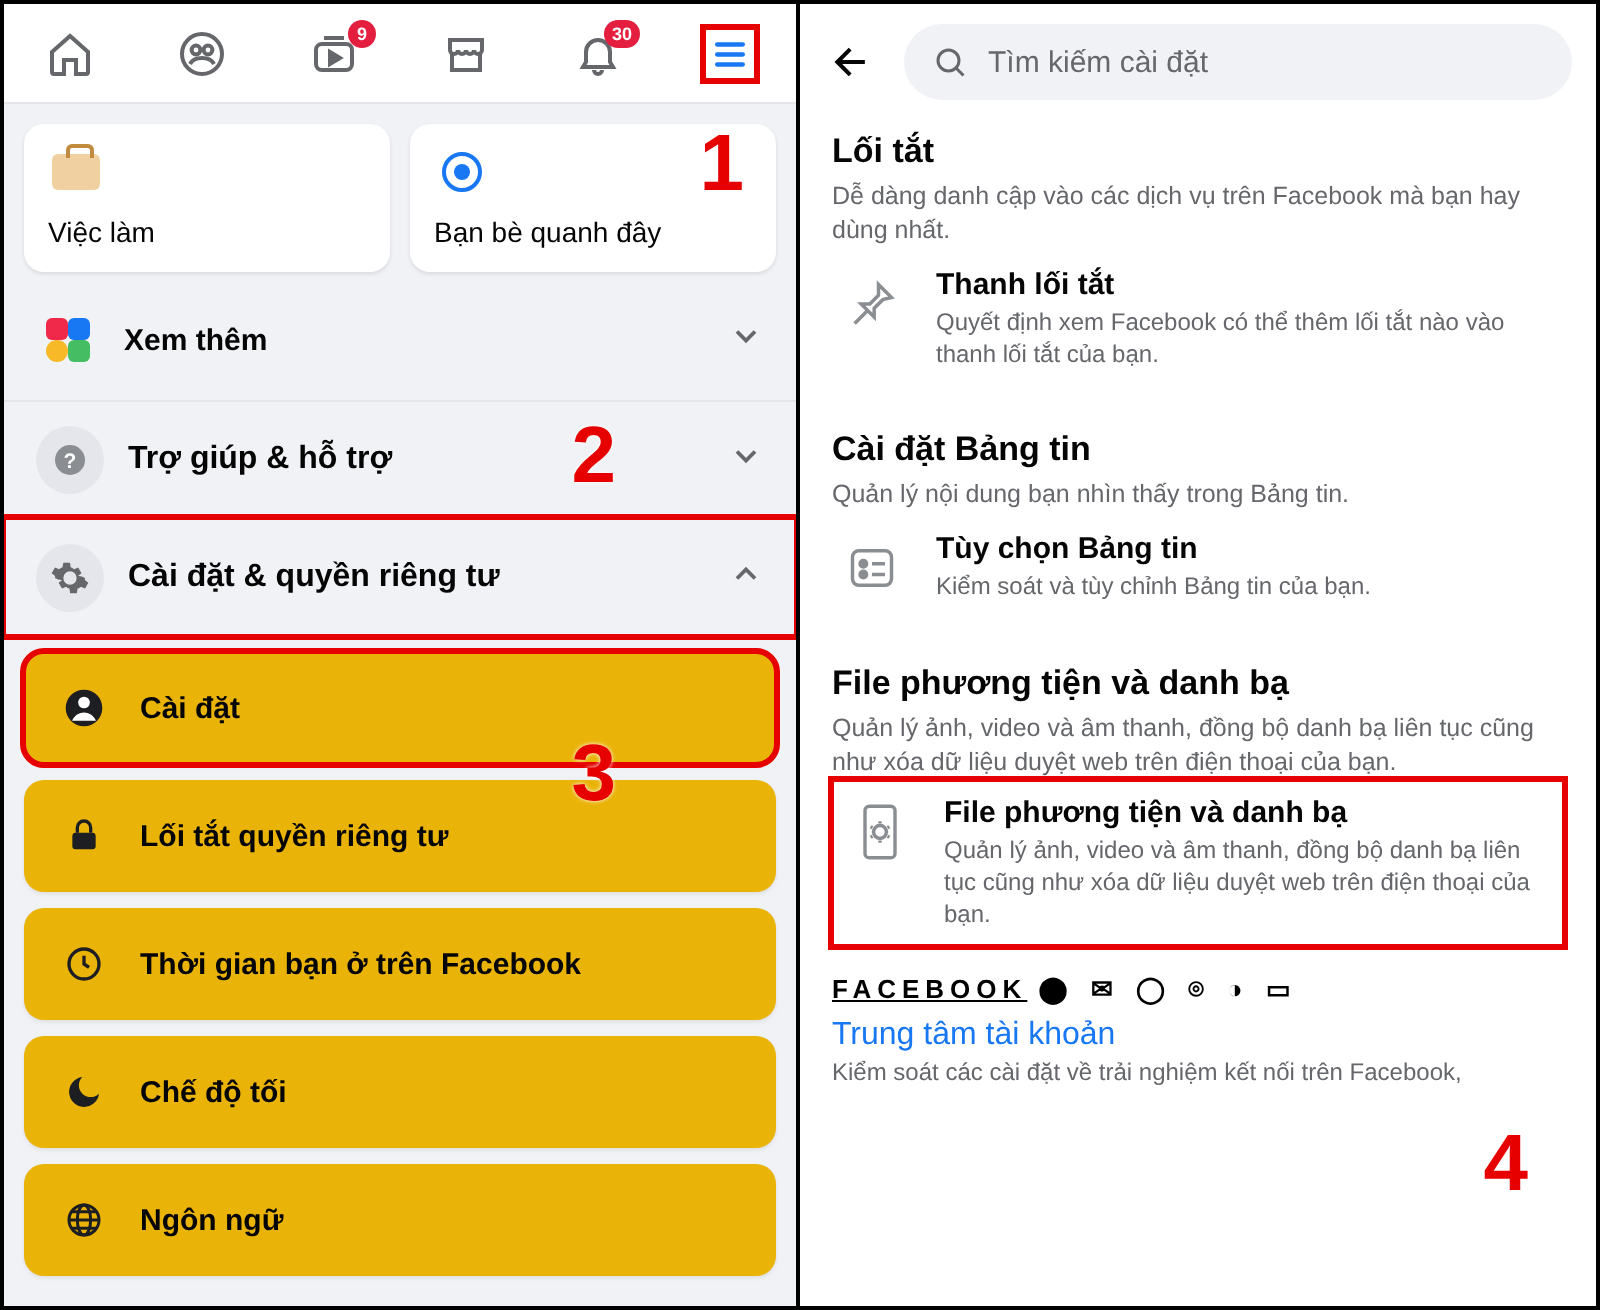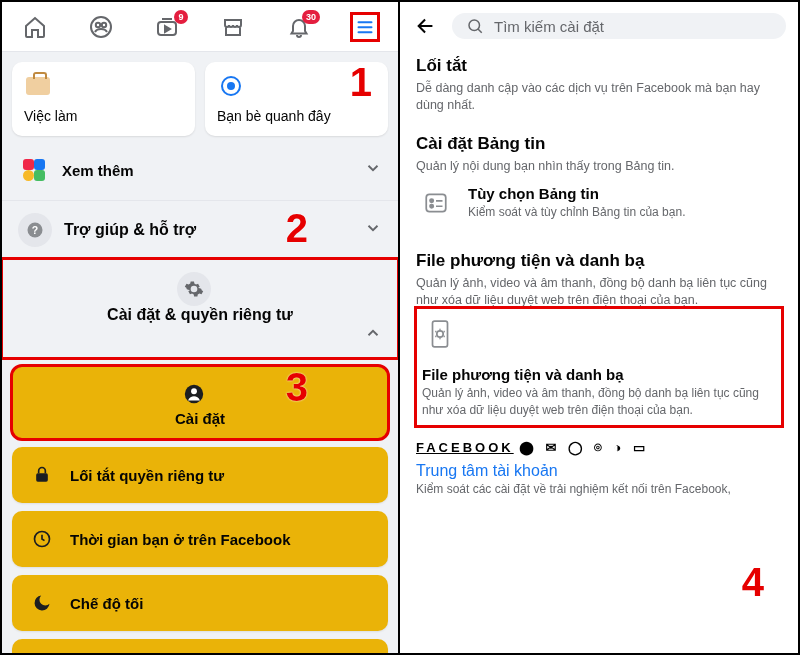--- a/index.html
+++ b/index.html
@@ -80,38 +80,38 @@
   .row-item .chev { color: #65676b; }
   .group-header {
     display:flex;align-items:center;
     padding: 12px 16px;
     font-size: 16px; font-weight: 600; color:#050505;
     background: #f0f2f5;
   }
   .group-header .ic { width:34px;height:34px;border-radius:50%;background:#e4e6eb;display:flex;align-items:center;justify-content:center;margin-right:12px;}
   .group-header .chev { margin-left:auto; color:#65676b;}
 
-  .hl-red { outline: 3px solid #e60000; outline-offset: -1px; flex-direction: column; }
+  .hl-red { outline: 3px solid #e60000; outline-offset: -1px; }
   .num {
     position: absolute;
     color: #e60000;
     font-size: 40px;
     font-weight: 800;
     font-family: Arial, sans-serif;
     z-index: 50;
     text-shadow: 0 0 2px #fff;
   }
 
   
   .search-row {
     display:flex; align-items:center; padding: 10px 12px; gap: 12px;
   }
   .back-btn { width:28px;height:28px;display:flex;align-items:center;justify-content:center;color:#050505;}
   .search-pill {
-    flex:1; background:#f0f2f5; border-radius:20px; height:26px;
+    flex:1; background:#f0f2f5; border-radius:20px; height:38px;
     display:flex;align-items:center;padding:0 14px;gap:10px;color:#65676b;font-size:15px;
   }
   .sec { padding: 6px 16px 14px 16px; }
   .sec-title { font-size: 17px; font-weight: 700; color:#050505; margin-bottom:4px;}
   .sec-sub { font-size: 12.5px; color:#65676b; line-height:1.35; }
   .sec-item {
     display:flex; gap:14px; padding: 10px 2px; align-items:flex-start;
   }
   .sec-item .sic {
     width:36px;height:36px;flex:0 0 36px;
@@ -308,20 +308,31 @@
           <circle cx="11" cy="11" r="7"></circle>
           <path d="M21 21l-5-5"></path>
         </svg>
       <span>Tìm kiếm cài đặt</span>
     </div>
   </div>
 
   <div class="sec">
     <div class="sec-title">Lối tắt</div>
     <div class="sec-sub">Dễ dàng danh cập vào các dịch vụ trên Facebook mà bạn hay dùng nhất.</div>
+    <div class="sec-item">
+      <div class="sic">
+        <svg width="26" height="26" viewBox="0 0 24 24" fill="none" stroke="#8a8d91" stroke-width="1.6">
+            <path d="M15 3l6 6-4 1-4 4 0 4-3-3-6 6 6-6-3-3 4 0 4-4z"></path>
+          </svg>
+      </div>
+      <div>
+        <div class="stitle">Thanh lối tắt</div>
+        <div class="ssub">Quyết định xem Facebook có thể thêm lối tắt nào vào thanh lối tắt của bạn.</div>
+      </div>
+    </div>
   </div>
 
   <div class="sec">
     <div class="sec-title">Cài đặt Bảng tin</div>
     <div class="sec-sub">Quản lý nội dung bạn nhìn thấy trong Bảng tin.</div>
     <div class="sec-item">
       <div class="sic">
         <svg width="26" height="26" viewBox="0 0 24 24" fill="none" stroke="#8a8d91" stroke-width="1.6">
             <rect x="3" y="4" width="18" height="16" rx="3"></rect>
             <circle cx="8" cy="10" r="1.5" fill="#8a8d91"></circle>

